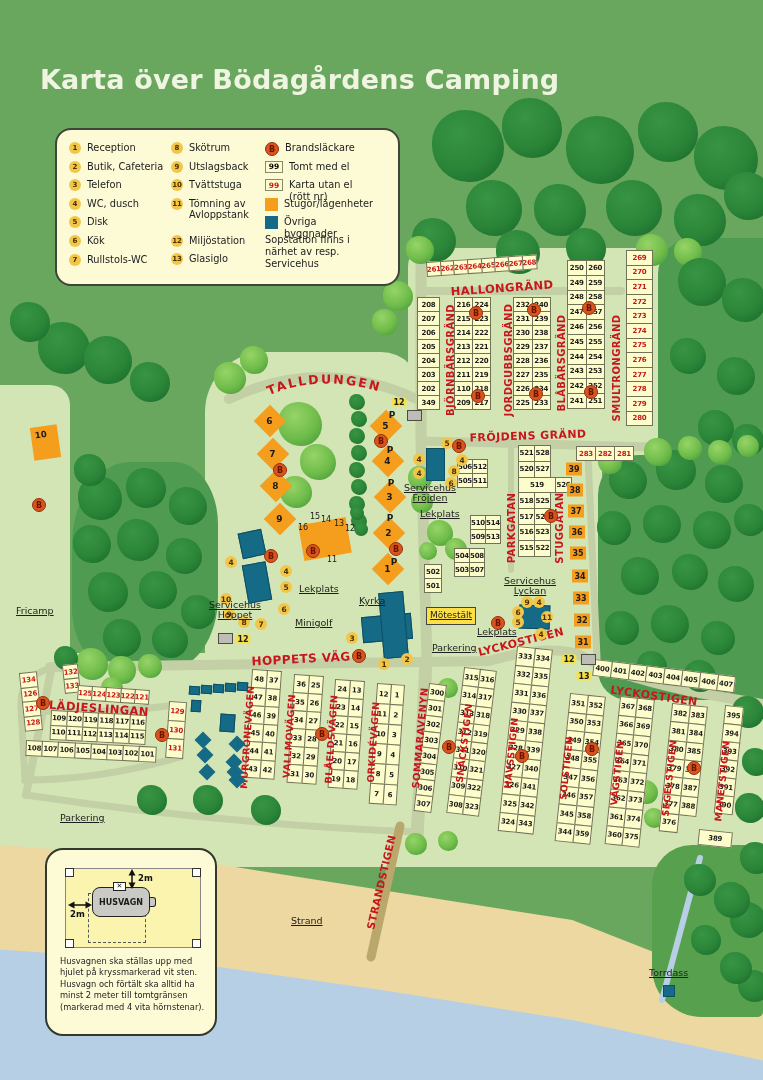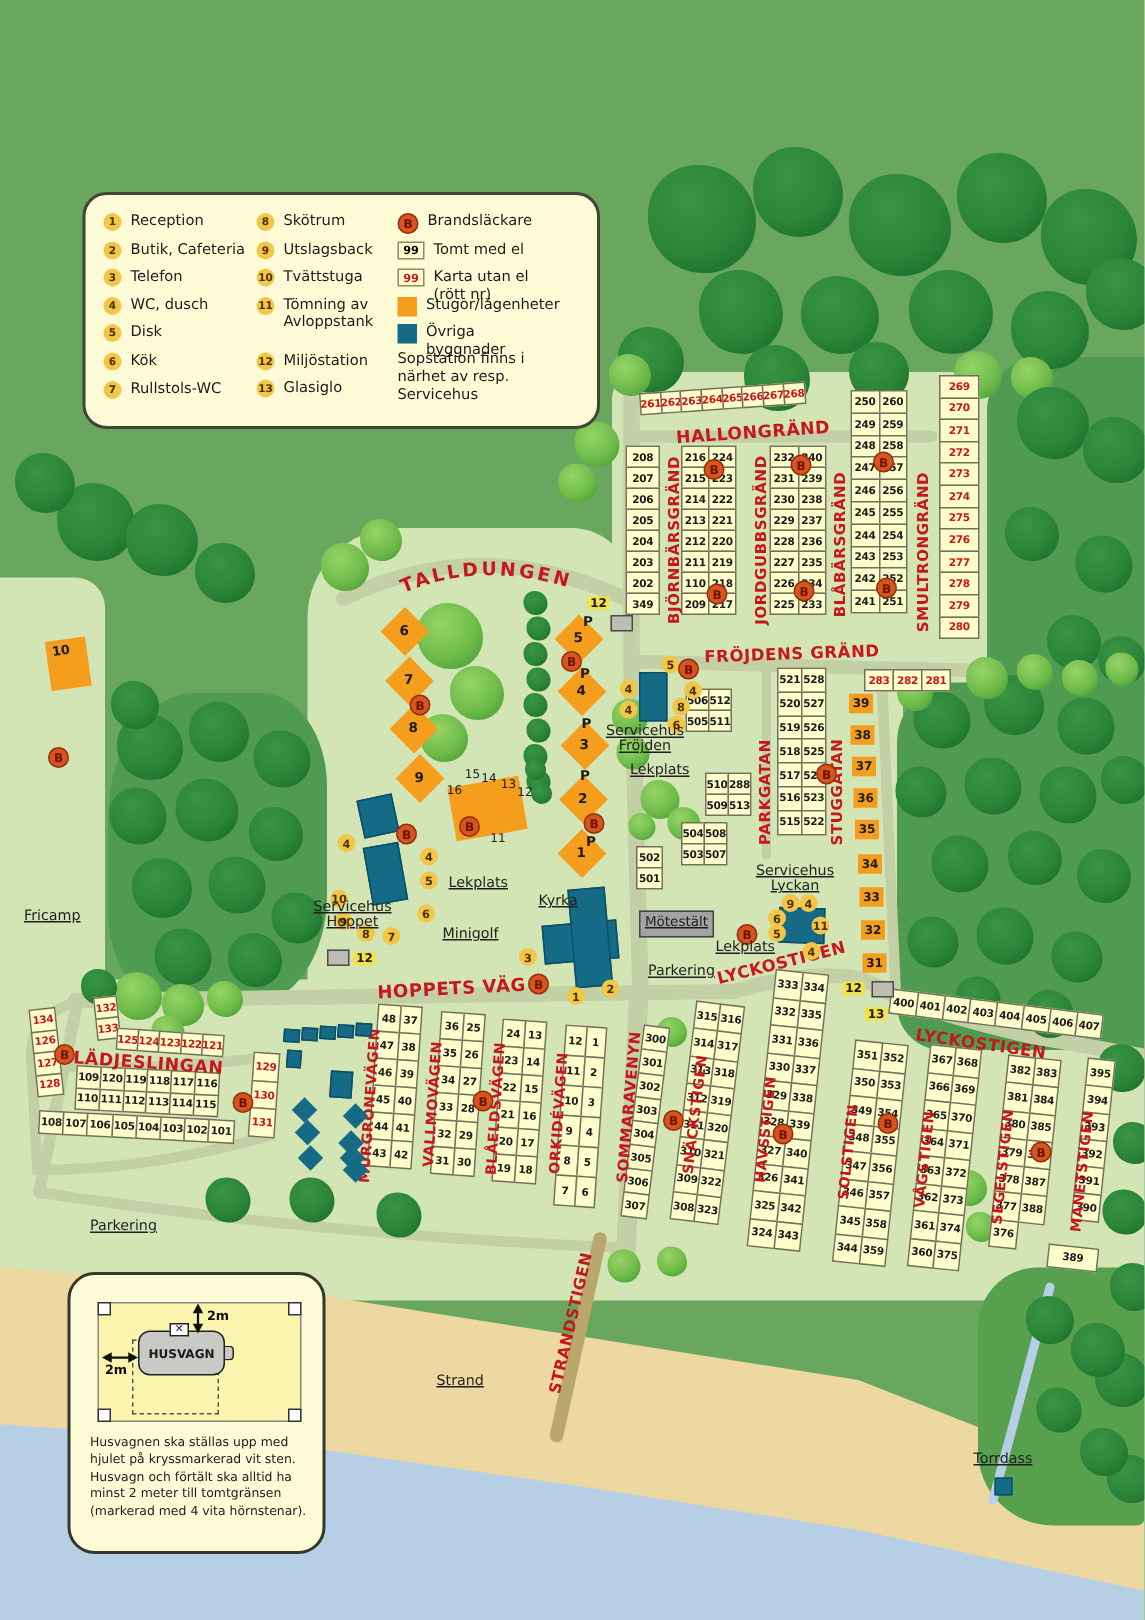--- a/index.html
+++ b/index.html
@@ -33,21 +33,21 @@
   .diamond{position:absolute;width:23px;height:23px;background:#f59d1c;transform:translate(-50%,-50%) rotate(45deg);
            display:flex;align-items:center;justify-content:center;}
   .diamond span{transform:rotate(-45deg);font-size:9px;font-weight:bold;color:#1b1b1b;}
   .sbox{position:absolute;width:16px;height:13px;background:#f59d1c;color:#1b1b1b;font-size:8px;font-weight:bold;
         display:flex;align-items:center;justify-content:center;transform:translate(-50%,-50%);}
   .bldg{position:absolute;background:#156a85;border:1px solid #0d4f63;}
   .orange{position:absolute;background:#f59d1c;}
   .tdia{position:absolute;background:#156a85;transform:translate(-50%,-50%) rotate(45deg);}
   .lbl{position:absolute;color:#1e1e1e;font-size:9.5px;line-height:1.1;text-decoration:underline;}
   .lbl.c{text-align:center;}
-  .whitebox{background:#a3a3a3;border:1px solid #444;padding:3px 2px;text-align:center;font-size:9px;}
+  .whitebox{background:#fde047;border:1px solid #444;padding:3px 2px;text-align:center;font-size:9px;}
   .smallnum{position:absolute;color:#1b1b1b;font-size:8px;transform:translate(-50%,-50%);}
   
   #title{position:absolute;left:40px;top:64px;font-size:27px;font-weight:bold;color:#f0f5e1;letter-spacing:0.2px;}
   
   #legend{position:absolute;left:55px;top:128px;width:345px;height:158px;background:#fdfad6;
           border:2px solid #3f4537;border-radius:16px;}
   .litem{position:absolute;display:flex;align-items:flex-start;}
   .lcirc{width:12px;height:12px;border-radius:50%;background:#f2c649;color:#4a3000;font-size:7px;font-weight:bold;
          display:flex;align-items:center;justify-content:center;flex:0 0 auto;}
   .ltext{font-size:9.8px;color:#1c1c1c;margin-left:6px;line-height:1.2;}
@@ -422,21 +422,21 @@
       <div class="pblock" style="left: 519px; top: 446px; transform: rotate(0deg);">
         <div class="prow">
           <div class="pcell" style="width: 17px; height: 16.8px;">521</div>
           <div class="pcell" style="width: 17px; height: 16.8px;">528</div>
         </div>
         <div class="prow">
           <div class="pcell" style="width: 17px; height: 16.8px;">520</div>
           <div class="pcell" style="width: 17px; height: 16.8px;">527</div>
         </div>
         <div class="prow">
-          <div class="pcell" style="width: 17px; height: 16.8px;">519</div>
+          <div class="pcell" style="width: 38px; height: 16.8px;">519</div>
           <div class="pcell" style="width: 17px; height: 16.8px;">526</div>
         </div>
         <div class="prow">
           <div class="pcell" style="width: 17px; height: 16.8px;">518</div>
           <div class="pcell" style="width: 17px; height: 16.8px;">525</div>
         </div>
         <div class="prow">
           <div class="pcell" style="width: 17px; height: 16.8px;">517</div>
           <div class="pcell" style="width: 17px; height: 16.8px;">524</div>
         </div>
@@ -445,21 +445,21 @@
           <div class="pcell" style="width: 17px; height: 16.8px;">523</div>
         </div>
         <div class="prow">
           <div class="pcell" style="width: 17px; height: 16.8px;">515</div>
           <div class="pcell" style="width: 17px; height: 16.8px;">522</div>
         </div>
       </div>
       <div class="pblock" style="left: 471px; top: 516px; transform: rotate(0deg);">
         <div class="prow">
           <div class="pcell" style="width: 16px; height: 15px;">510</div>
-          <div class="pcell" style="width: 16px; height: 15px;">288</div>
+          <div class="pcell" style="width: 16px; height: 15px;">514</div>
         </div>
         <div class="prow">
           <div class="pcell" style="width: 16px; height: 15px;">509</div>
           <div class="pcell" style="width: 16px; height: 15px;">513</div>
         </div>
       </div>
       <div class="pblock" style="left: 455px; top: 549px; transform: rotate(0deg);">
         <div class="prow">
           <div class="pcell" style="width: 16px; height: 15px;">504</div>
           <div class="pcell" style="width: 16px; height: 15px;">508</div>
@@ -1048,20 +1048,21 @@
       <div class="lbl c" style="left: 496px; top: 576px; width: 68px;">Servicehus Lyckan</div>
       <div class="lbl" style="left: 477px; top: 627px; width: 50px;">Lekplats</div>
       <div class="lbl" style="left: 432px; top: 643px; width: 54px;">Parkering</div>
       <div class="lbl" style="left: 60px; top: 813px; width: 54px;">Parkering</div>
       <div class="lbl" style="left: 16px; top: 606px; width: 50px;">Fricamp</div>
       <div class="lbl" style="left: 291px; top: 916px; width: 44px;">Strand</div>
       <div class="lbl" style="left: 649px; top: 968px; width: 48px;">Torrdass</div>
       <div class="lbl c whitebox" style="left: 426px; top: 607px; width: 50px;">Mötestält</div>
     </div>
 
+  <div id="title">Karta över Bödagårdens Camping</div>
 
   <div id="legend">
     <div id="legend-items">
         <div class="litem" style="left: 12px; top: 12px;">
           <div class="lcirc">1</div>
           <div class="ltext" style="width: 80px;">Reception</div>
         </div>
         <div class="litem" style="left: 12px; top: 30.6px;">
           <div class="lcirc">2</div>
           <div class="ltext" style="width: 80px;">Butik, Cafeteria</div>

